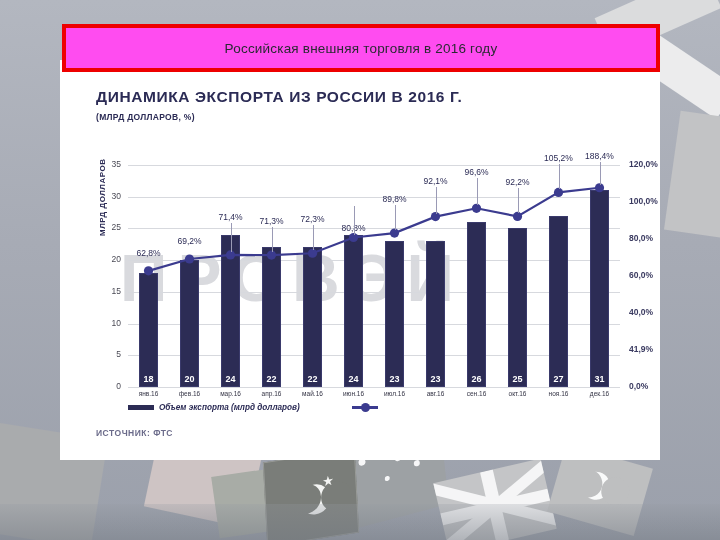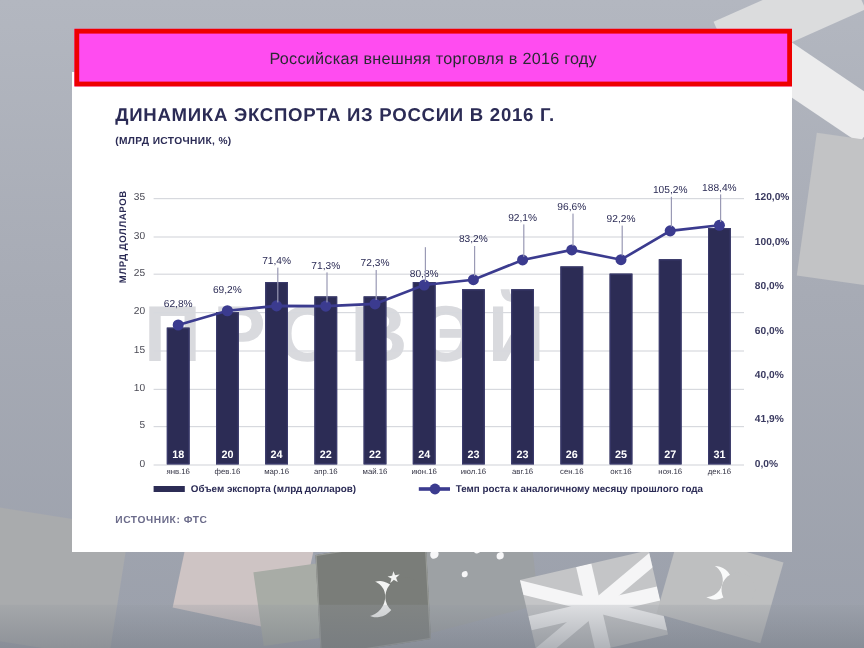--- a/index.html
+++ b/index.html
@@ -87,21 +87,21 @@
   .plabel{position:absolute;font-size:8.5px;font-weight:normal;color:#2b2b55;
      white-space:nowrap;transform:translateX(-50%);}
   .leader{position:absolute;width:1px;background:#9a9ab5;}
 
   
   .xlab{position:absolute;top:225px;font-size:6.5px;color:#333344;
      transform:translateX(-50%);white-space:nowrap;}
 
   
   #legend{position:absolute;left:128px;top:403px;width:500px;display:flex;gap:52px;align-items:center;}
-  .lg{display:flex;align-items:center;gap:5px;font-size:8.2px;font-weight:bold;color:#2b2b55;white-space:nowrap;}
+  .lg{display:flex;align-items:center;gap:5px;font-size:8.2px;font-weight:bold;color:#2b2b55;white-space:nowrap;font-style:italic;}
   .swatch-bar{width:26px;height:5px;background:#2c2c55;}
   .swatch-line{width:26px;height:3px;background:#3b3b8f;position:relative;}
   .swatch-line::after{content:"";position:absolute;left:9px;top:-3px;width:9px;height:9px;
      background:#3b3b8f;border-radius:50%;}
 
   
   #source{position:absolute;left:96px;top:428px;font-size:8.5px;font-weight:bold;
      color:#6b6b8a;letter-spacing:.5px;}
 </style>
 </head>
@@ -138,21 +138,21 @@
   <div class="f-bot-strip"></div>
 </div>
 
 <div id="card"></div>
 
 <div id="banner">
   <div class="btxt">Российская внешняя торговля в 2016 году</div>
 </div>
 
 <div id="chart-title">ДИНАМИКА ЭКСПОРТА ИЗ РОССИИ В 2016 Г.</div>
-<div id="chart-sub">(МЛРД ИСТОЧНИК, %)</div>
+<div id="chart-sub">(МЛРД ДОЛЛАРОВ, %)</div>
 <div id="yaxis-label">МЛРД ДОЛЛАРОВ</div>
 
 <div id="watermark">ПРОВЭЙ</div>
 
 <div id="plot">
   <div id="gridlines">
       <div class="grid" style="top: 222px;"></div>
       <div class="grid" style="top: 190.286px;"></div>
       <div class="grid" style="top: 158.571px;"></div>
       <div class="grid" style="top: 126.857px;"></div>
@@ -239,21 +239,21 @@
       <div class="plabel" style="left: 20.5px; top: 82.82px;">62,8%</div>
       <div class="plabel" style="left: 61.5px; top: 70.98px;">69,2%</div>
       <div class="plabel" style="left: 102.5px; top: 46.91px;">71,4%</div>
       <div class="leader" style="left: 102.5px; top: 57.91px; height: 29px;"></div>
       <div class="plabel" style="left: 143.5px; top: 51.095px; text-align: right;">71,3%</div>
       <div class="leader" style="left: 143.5px; top: 62.095px; height: 25px;"></div>
       <div class="plabel" style="left: 184.5px; top: 49.245px;">72,3%</div>
       <div class="leader" style="left: 184.5px; top: 60.245px; height: 25px;"></div>
       <div class="plabel" style="left: 225.5px; top: 29.52px; margin-top: 28px;">80,8%</div>
       <div class="leader" style="left: 225.5px; top: 40.52px; height: 29px;"></div>
-      <div class="plabel" style="left: 266.5px; top: 29.08px;">83,2%</div>
+      <div class="plabel" style="left: 266.5px; top: 29.08px;">89,8%</div>
       <div class="leader" style="left: 266.5px; top: 40.08px; height: 25px;"></div>
       <div class="plabel" style="left: 307.5px; top: 10.615px;">92,1%</div>
       <div class="leader" style="left: 307.5px; top: 21.615px; height: 27px;"></div>
       <div class="plabel" style="left: 348.5px; top: 2.29px;">96,6%</div>
       <div class="leader" style="left: 348.5px; top: 13.29px; height: 27px;"></div>
       <div class="plabel" style="left: 389.5px; top: 12.43px;">92,2%</div>
       <div class="leader" style="left: 389.5px; top: 23.43px; height: 25px;"></div>
       <div class="plabel" style="left: 430.5px; top: -11.62px;">105,2%</div>
       <div class="leader" style="left: 430.5px; top: -0.62px; height: 25px;"></div>
       <div class="plabel" style="left: 471.5px; top: -14.245px;">188,4%</div>
@@ -275,17 +275,16 @@
     </div>
 </div>
 
 <div id="legend">
   <div class="lg">
     <span class="swatch-bar"></span>
     <span>Объем экспорта (млрд долларов)</span>
   </div>
   <div class="lg">
     <span class="swatch-line"></span>
-    <span>Темп роста к аналогичному месяцу прошлого года</span>
   </div>
 </div>
 
 <div id="source">ИСТОЧНИК: ФТС</div>
 
 </body></html>

